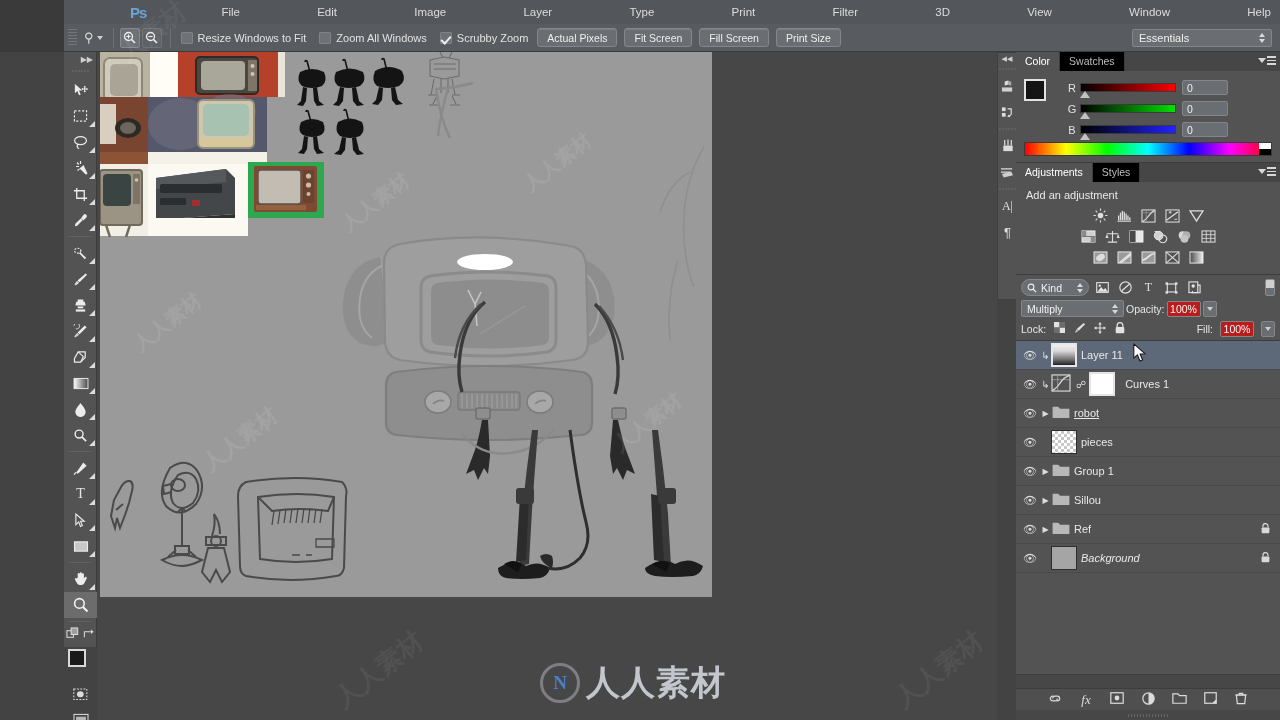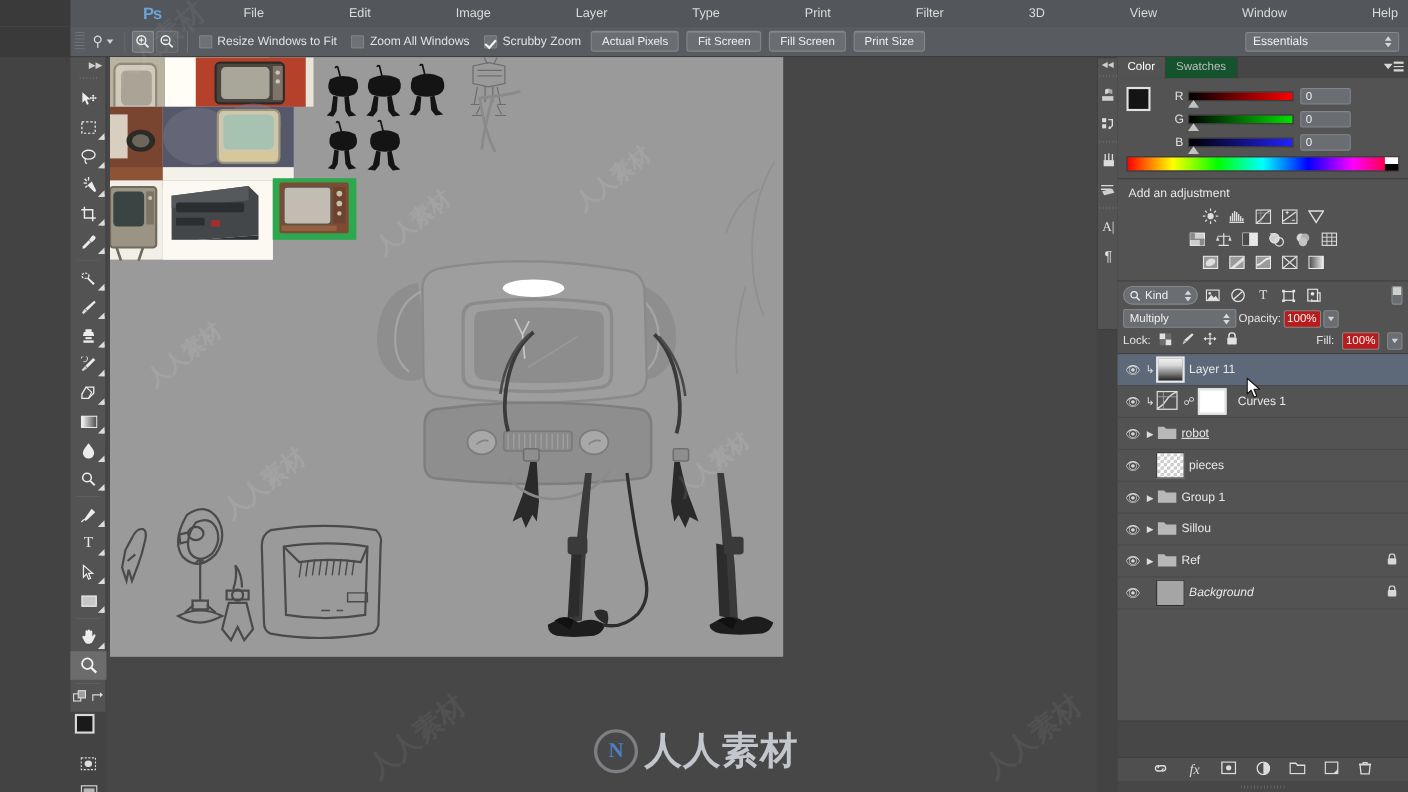--- a/index.html
+++ b/index.html
@@ -117,21 +117,21 @@
   .md-sep { height: 8px; background-image: repeating-linear-gradient(to right,#7c7c7c 0 1px,transparent 1px 3px);
     background-size: 3px 2px; background-position: center; background-repeat: repeat-x; opacity:.6; }
   .md-icon { width: 19px; height: 26px; display: flex; align-items: center; justify-content: center;
     color: #e0e0e0; font-size: 11px; }
 
   .dock { position: absolute; right: 0; top: 52px; width: 264px; height: 668px; background: #474747; }
 
   .panel { background: #535353; border-bottom: 1px solid #3d3d3d; }
   .panel-tabs { display: flex; align-items: stretch; height: 19px; background: #464646; position: relative; }
   .ptab { padding: 0 9px; height: 19px; line-height: 19px; font-size: 10.5px; color: #bdbdbd;
-    background: #14532d; border-right: 1px solid #3d3d3d; white-space: nowrap; }
+    background: #000000; border-right: 1px solid #3d3d3d; white-space: nowrap; }
   .ptab.active { background: #535353; color: #ffffff; }
   .pmenu { position: absolute; right: 4px; top: 4px; display: flex; align-items: center; gap: 1px; }
   .pmenu .cr { width:0;height:0;border-left:4px solid transparent;border-right:4px solid transparent;border-top:5px solid #d8d8d8;}
   .pmenu .ln { display:flex; flex-direction:column; gap:2px; }
   .pmenu .ln i { display:block; width:9px; height:1.5px; background:#d8d8d8; }
 
   
   .color-body { padding: 6px 8px 4px; position: relative; height: 91px; }
   .color-sw { position: absolute; left: 8px; top: 8px; width: 30px; height: 30px; }
   .csw-fg { position:absolute; left:0; top:0; width:22px; height:22px; background:#141414; border:2px solid #e2e2e2; }
@@ -793,20 +793,32 @@
           <span class="slider-track sl-b">
               <i class="sl-thumb"></i>
             </span>
           <span class="num-field">0</span>
         </div>
         <div class="spectrum"></div>
       </div>
     </div>
 
     <div class="panel">
+      <div class="panel-tabs">
+        <div class="ptab active">Adjustments</div>
+        <div class="ptab">Styles</div>
+        <div class="pmenu">
+          <span class="cr"></span>
+          <span class="ln">
+              <i></i>
+              <i></i>
+              <i></i>
+            </span>
+        </div>
+      </div>
       <div class="adj-body">
         <div class="adj-title">Add an adjustment</div>
 
         <div class="adj-row">
           <span class="adj-ic">
             <svg width="15" height="15" viewBox="0 0 16 16">
                 <circle cx="8" cy="8" r="3" fill="#dedede"></circle>
             <g stroke="#dedede" stroke-width="1.2">
                   <path d="M8 0.5v2.5M8 13v2.5M0.5 8h2.5M13 8h2.5M2.8 2.8l1.8 1.8M11.4 11.4l1.8 1.8M13.2 2.8l-1.8 1.8M4.6 11.4l-1.8 1.8"></path>
                 </g>

